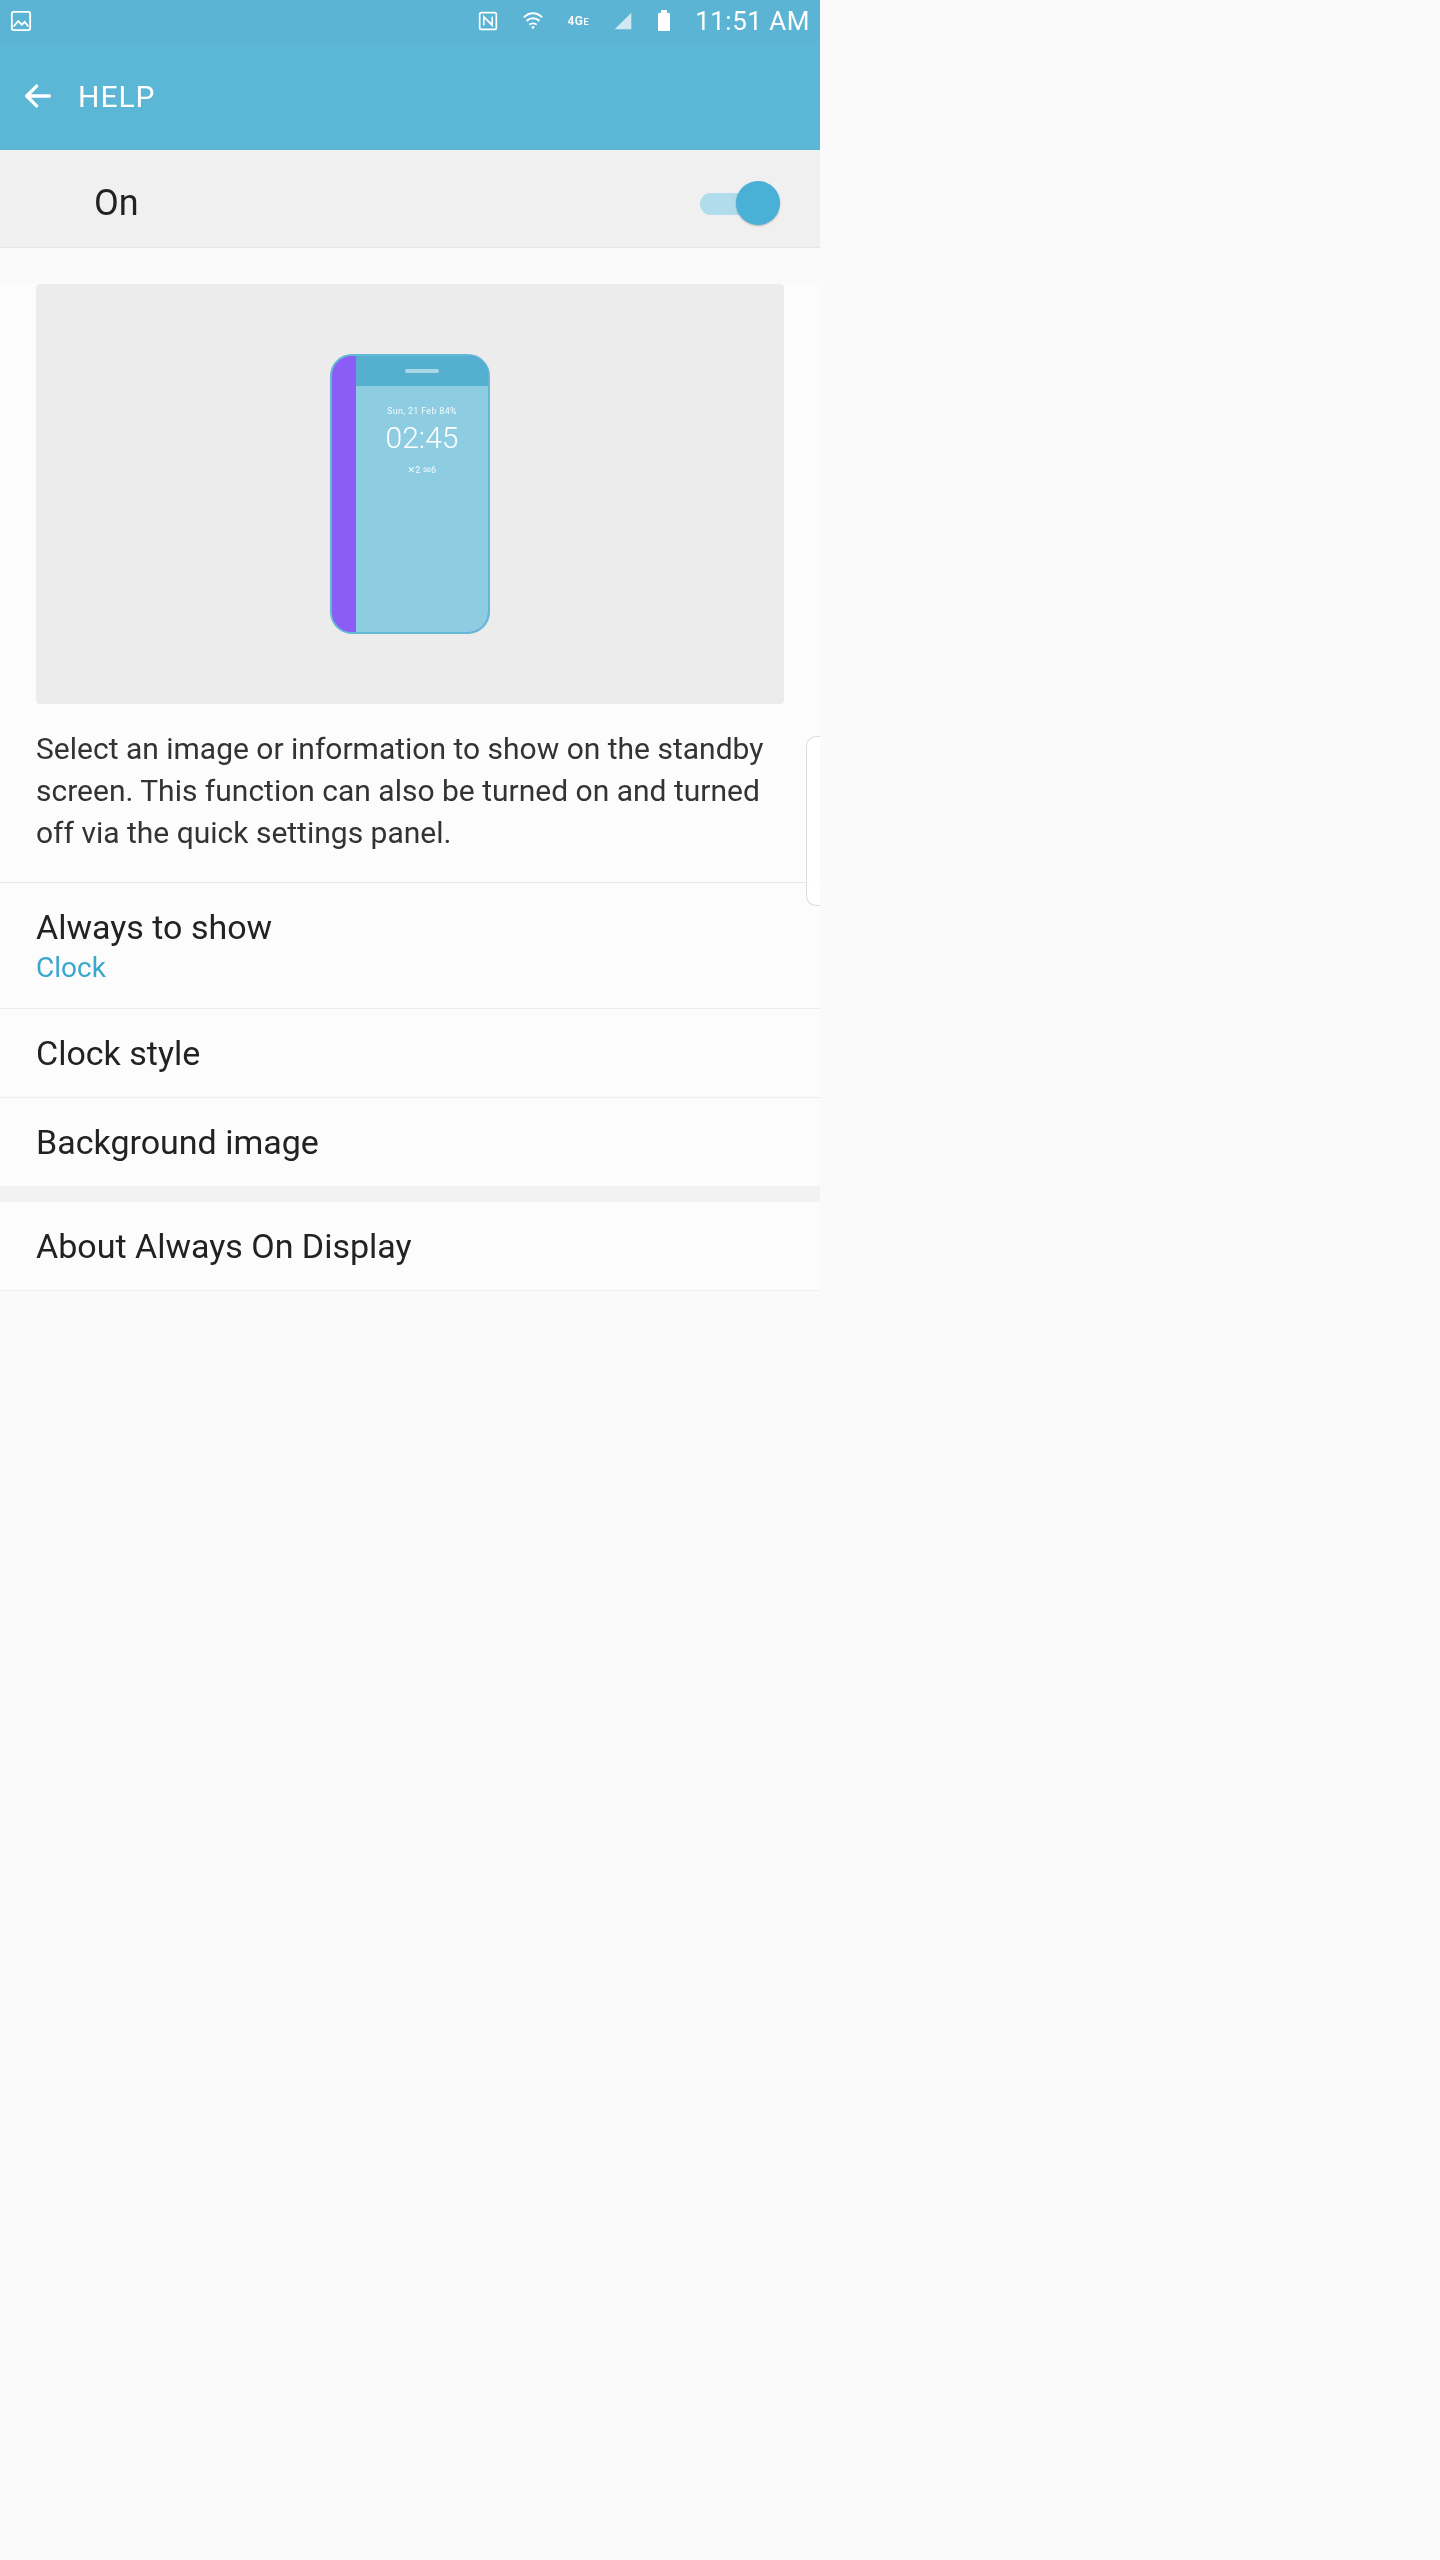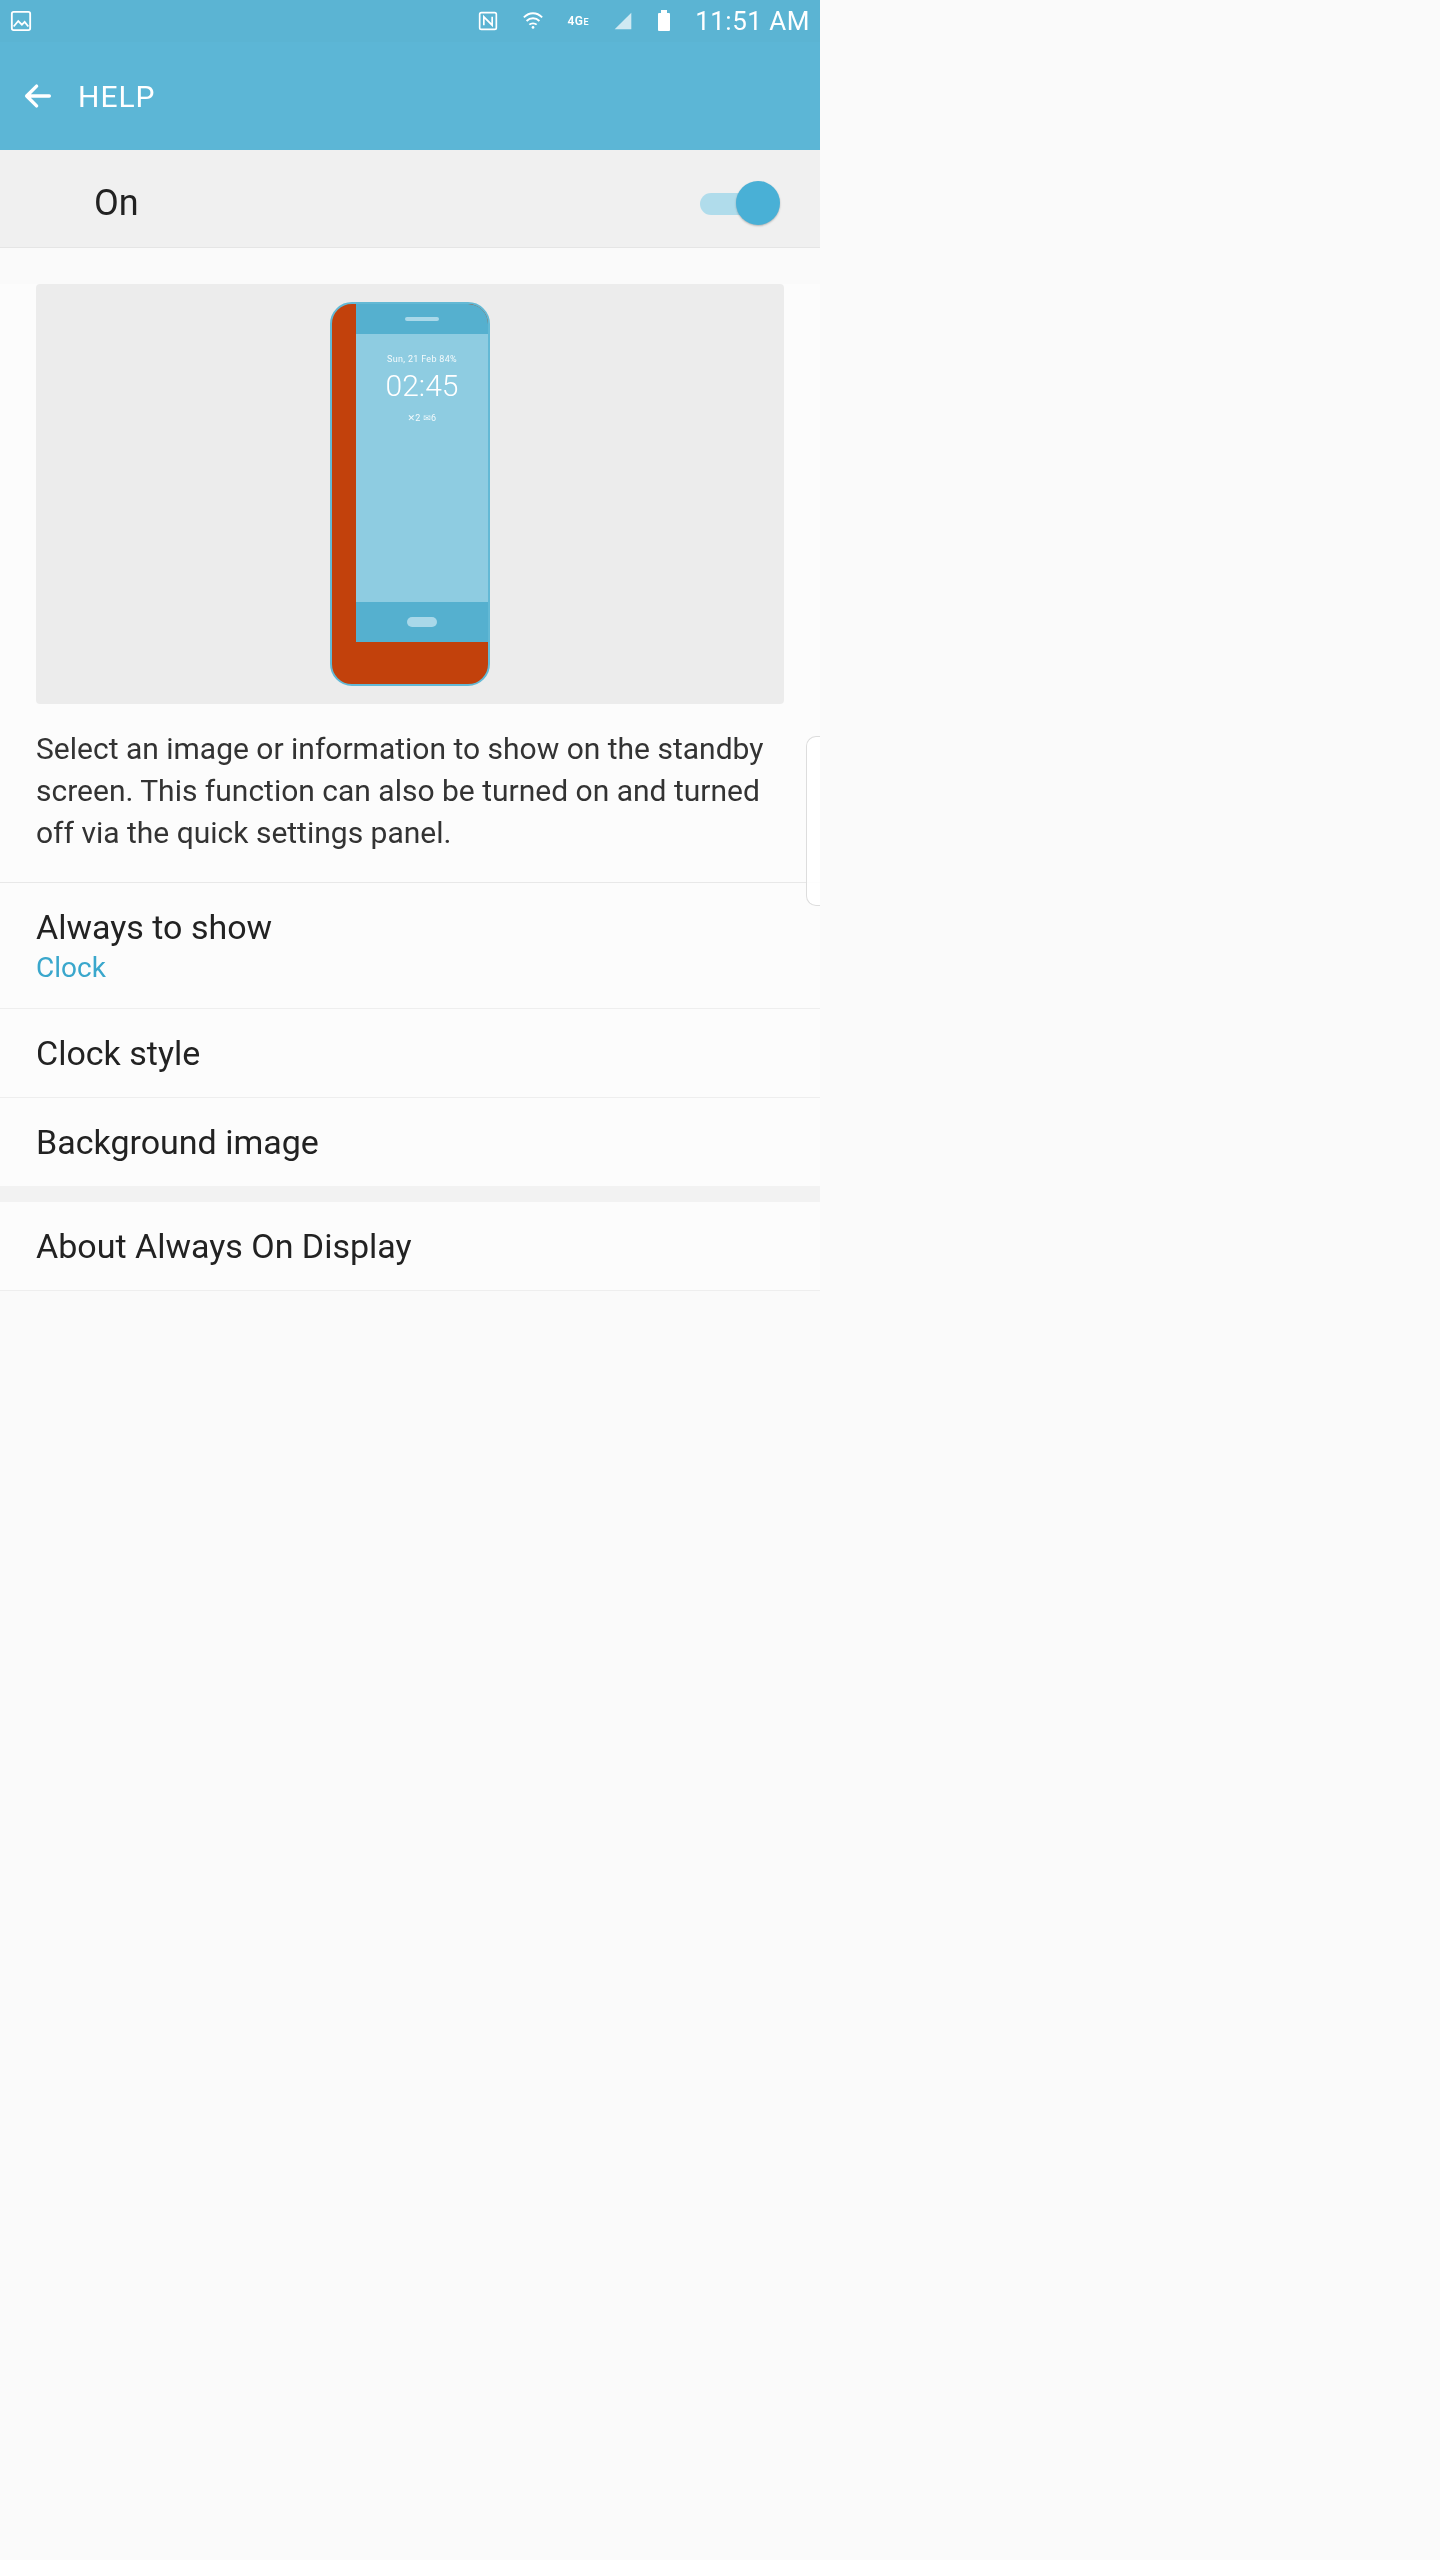--- a/index.html
+++ b/index.html
@@ -51,24 +51,24 @@
   .preview-card {
     margin: 36px 36px 24px 36px;
     height: 420px;
     background:#ececec;
     border-radius:4px;
     display:flex;
     align-items:center;
     justify-content:center;
   }
   .phone-mock {
-    width: 160px; height:384px;
+    width: 160px; height:280px;
     border:2px solid #63b9d5;
     border-radius:22px;
-    background:#c2410c;
+    background:#8b5cf6;
     position:relative;
     overflow:hidden;
     padding-left:24px;
   }
   .phone-mock .topbar { height:30px; background:#55b0cf; display:flex; align-items:center; justify-content:center;}
   .phone-mock .topbar .speaker{ width:34px; height:4px; border-radius:2px; background:#a9d8e9;}
   .phone-mock .screen { height:268px; background:#8ecce1; display:flex; flex-direction:column; align-items:center; padding-top:20px; color:#fff;}
   .phone-mock .screen .dateline{ font-size:9px; opacity:0.9; letter-spacing:0.3px;}
   .phone-mock .screen .clock{ font-size:30px; font-weight:300; margin-top:4px;}
   .phone-mock .screen .icons{ font-size:9px; margin-top:10px; opacity:0.9; letter-spacing:0.3px;}

